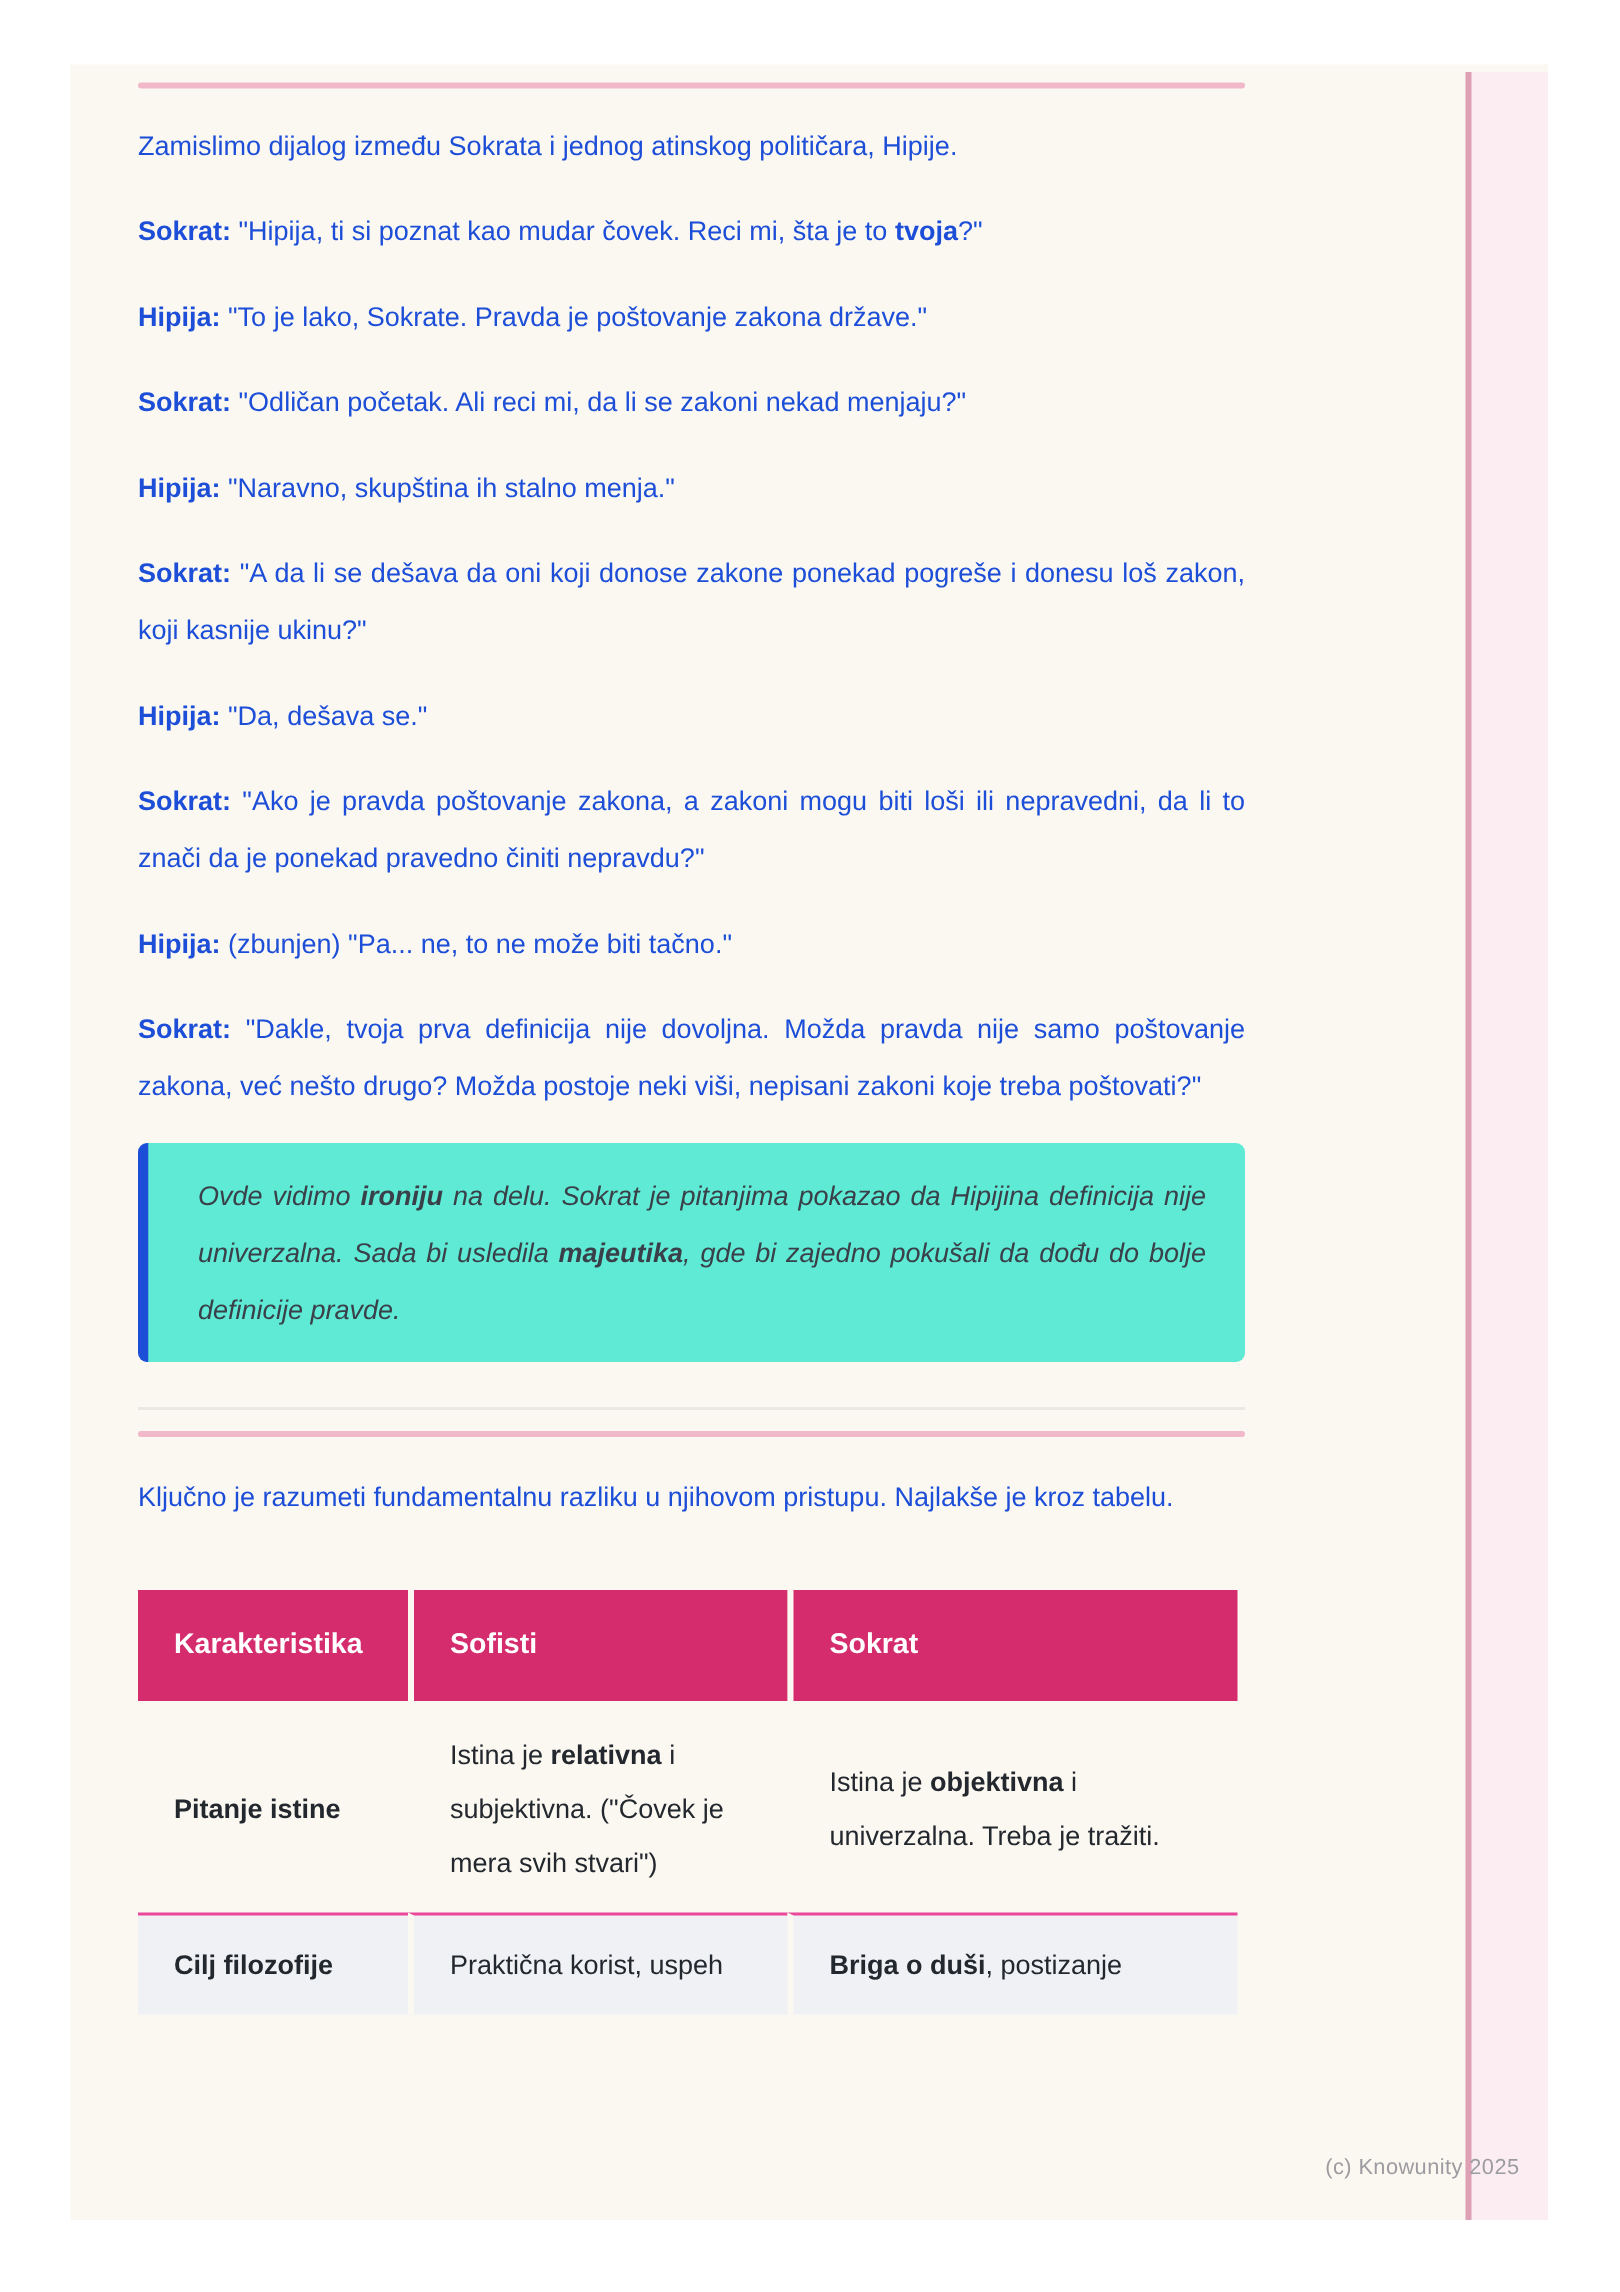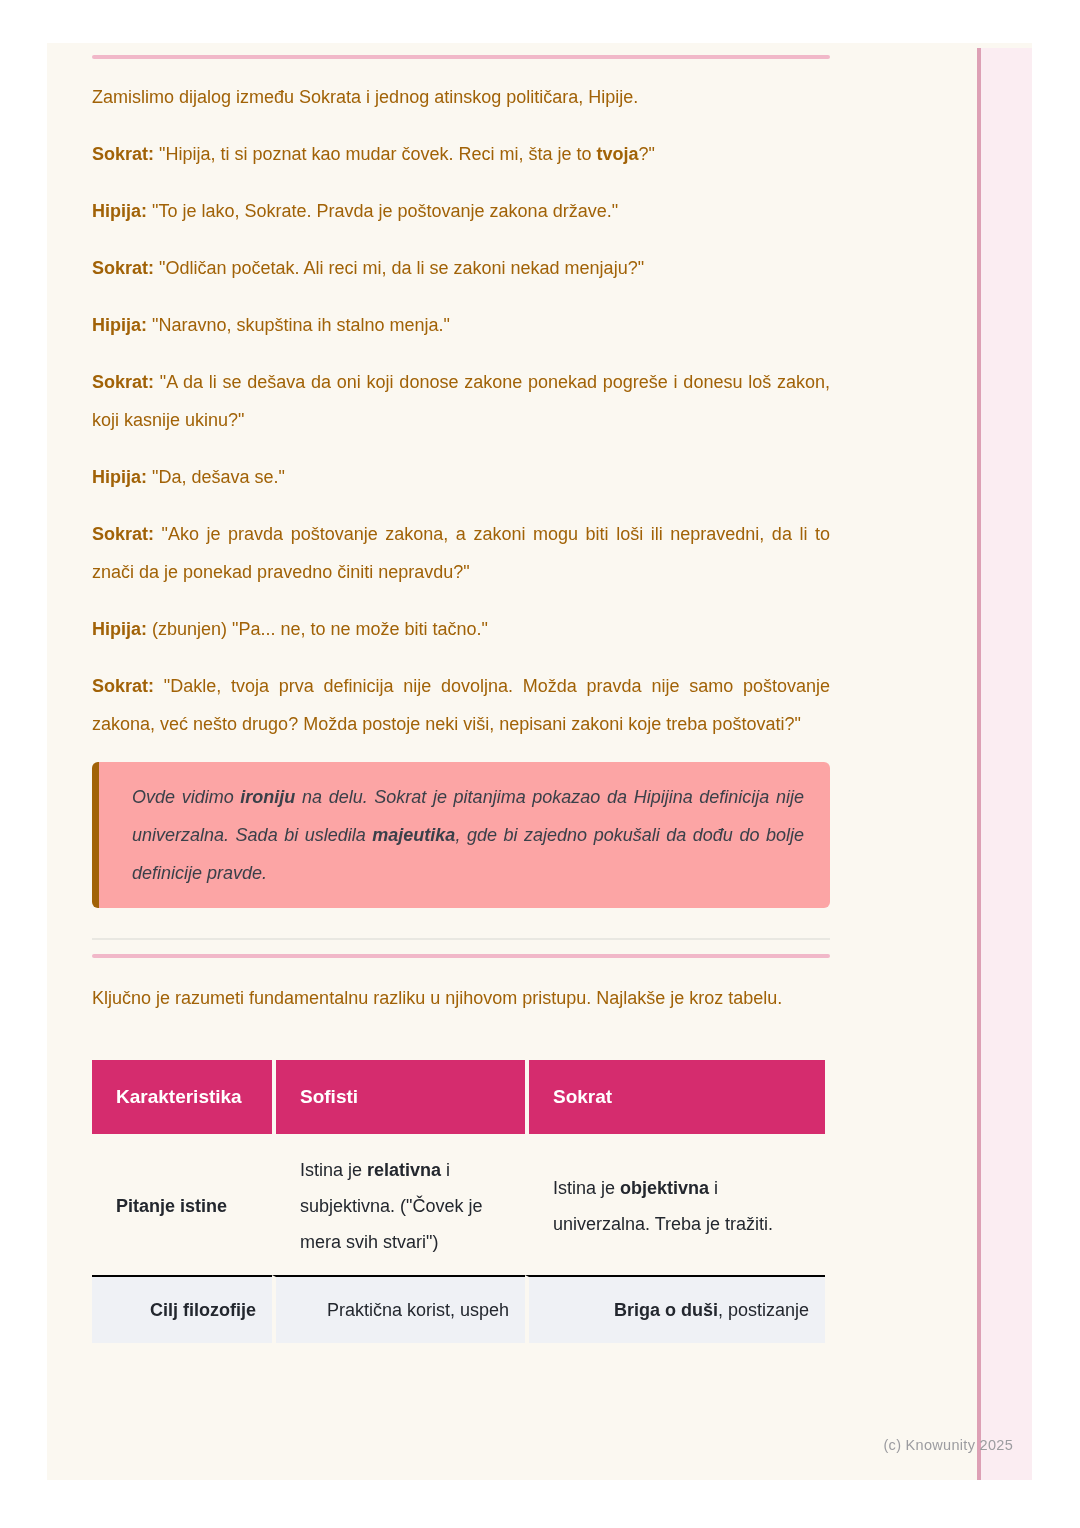--- a/index.html
+++ b/index.html
@@ -25,30 +25,30 @@
   .content{
     position:absolute;left:45px;top:0;
     width:738px;
   }
   .top-divider{
     margin-top:12px;height:4px;
     background:#F1B8C9;border-radius:2px;
   }
   .para{
     font-size:18px;line-height:38px;
-    color:#a16207;
+    color:#1d4ed8;
     text-align:justify;
     margin:19px 0;
   }
   span.b{font-weight:bold;}
   span.i{}
   .callout{
     margin-top:19px;
-    background:#fca5a5;
-    border-left:7px solid #a16207;
+    background:#5eead4;
+    border-left:7px solid #1d4ed8;
     border-radius:6px;
     padding:16px 26px 16px 33px;
   }
   .callout-text{
     font-size:18px;line-height:38px;
     color:#3A4049;font-style:italic;
     text-align:justify;margin:0;
   }
   .gray-divider{
     margin-top:30px;height:2px;background:#E9E8E2;
@@ -73,22 +73,21 @@
     font-size:19px;font-weight:bold;text-align:left;
     padding:22px 24px;line-height:30px;
   }
   table.compare th+th, table.compare td+td{
     border-left:4px solid #FBF8F1;
   }
   table.compare tbody tr:first-child td{
     border-top:3px solid #FBF8F1;
   }
   table.compare tbody tr+tr td{
-    border-top:2px solid #000000;
-    text-align:right;
+    border-top:2px solid #ec4899;
   }
   table.compare td{
     font-size:18px;line-height:36px;color:#23272E;
     padding:15px 16px 15px 24px;
     vertical-align:middle;
     background:transparent;
   }
   table.compare tbody tr:nth-child(2) td{
     background:#EFF1F5;
   }

